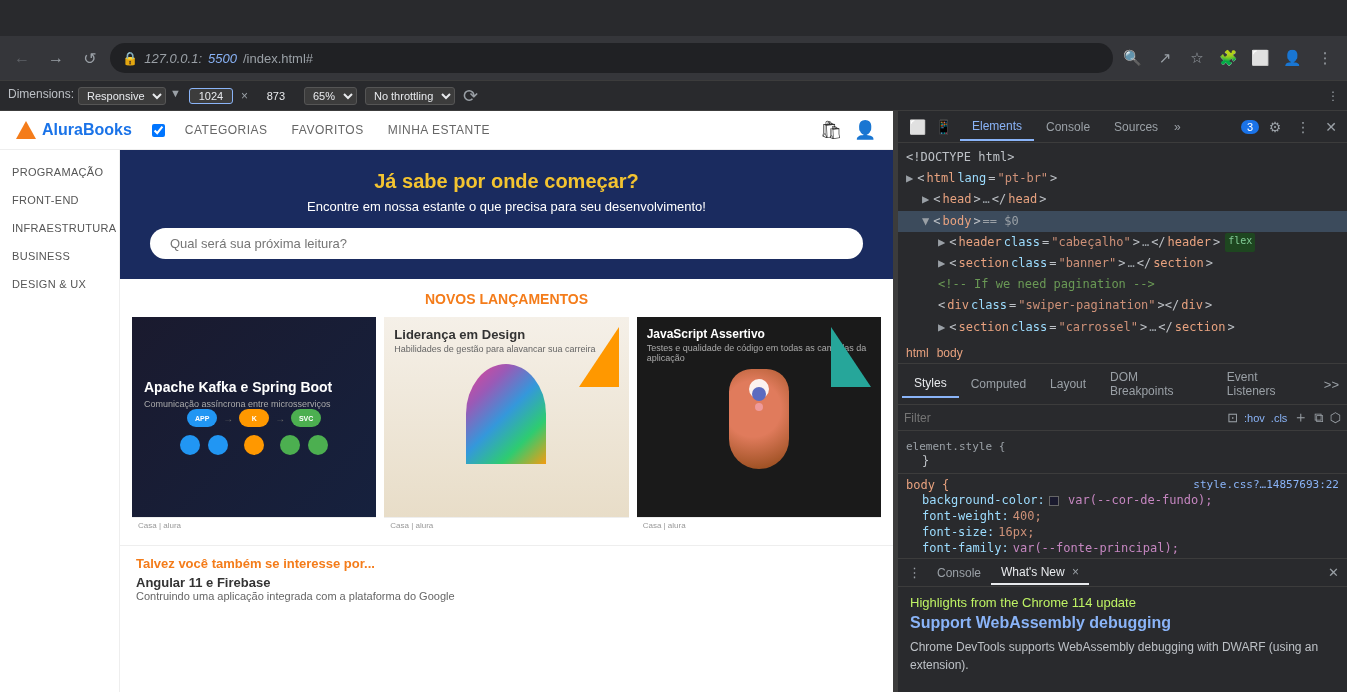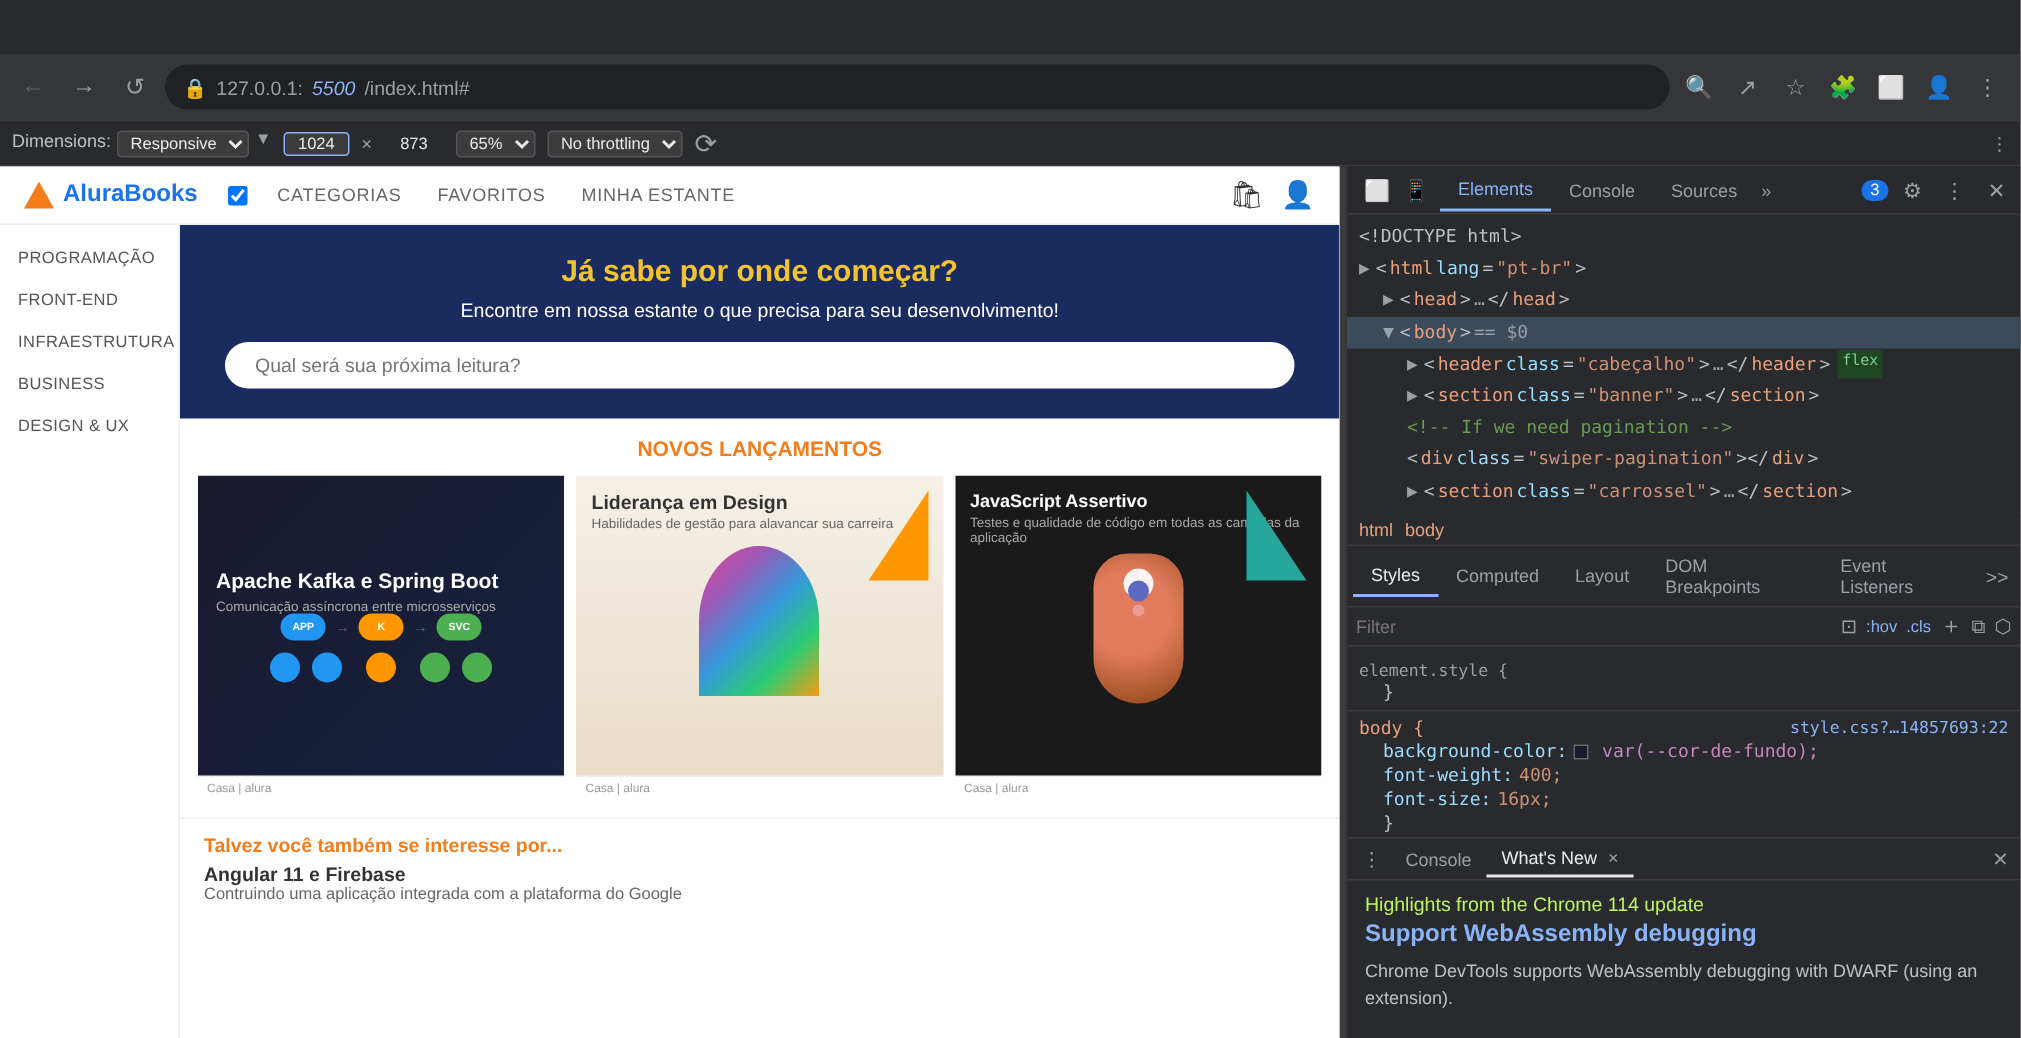--- a/index.html
+++ b/index.html
@@ -609,21 +609,21 @@
 <div class="browser-chrome">
   <div class="tab-bar">
     
   </div>
   <div class="browser-nav">
     <button class="nav-btn disabled">←</button>
     <button class="nav-btn">→</button>
     <button class="nav-btn">↺</button>
     <div class="address-bar">
       <span style="color:#8ab4f8; font-size:13px;">🔒</span>
-      <span style="color:#9aa0a6;">127.0.0.1:</span>
+      <span style="color:#9aa0a6;font-style:italic;">127.0.0.1:</span>
         <span style="color:#8ab4f8;font-style:italic;">5500</span>
         <span style="color:#9aa0a6;">/index.html#</span>
     </div>
     <div class="toolbar-items">
       <button class="toolbar-icon-btn">🔍</button>
       <button class="toolbar-icon-btn">↗</button>
       <button class="toolbar-icon-btn">☆</button>
       <button class="toolbar-icon-btn">🧩</button>
       <button class="toolbar-icon-btn">⬜</button>
       <button class="toolbar-icon-btn">👤</button>
@@ -934,20 +934,24 @@
         </div>
         <div class="css-line">
           <span class="css-property">font-weight:</span>
           <span class="css-value">400;</span>
         </div>
         <div class="css-line">
           <span class="css-property">font-size:</span>
           <span class="css-value">16px;</span>
         </div>
         <div class="css-line">
+          <span class="css-property">font-family:</span>
+          <span class="var-text">var(--fonte-principal);</span>
+        </div>
+        <div class="css-line">
           <span class="css-brace">}</span>
         </div>
       </div>
 
     </div>
 
     <div class="console-panel">
       <div class="console-tabs">
         <span style="color:#9aa0a6;padding:4px 6px;cursor:pointer;font-size:13px;">⋮</span>
         <div class="console-tab">Console</div>

